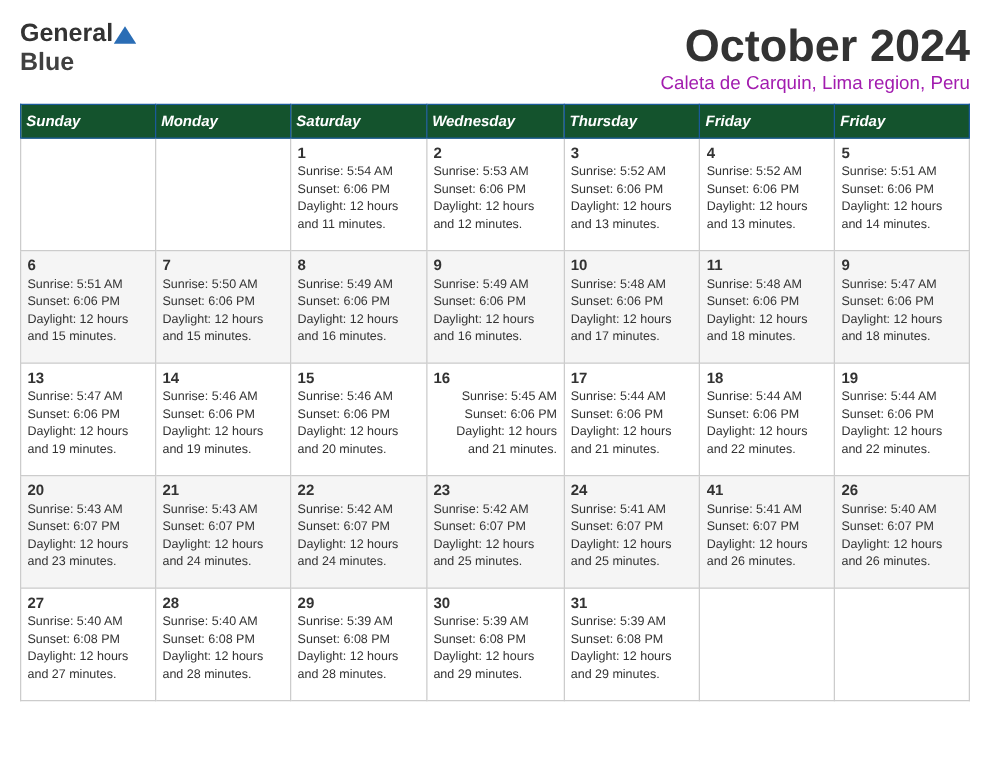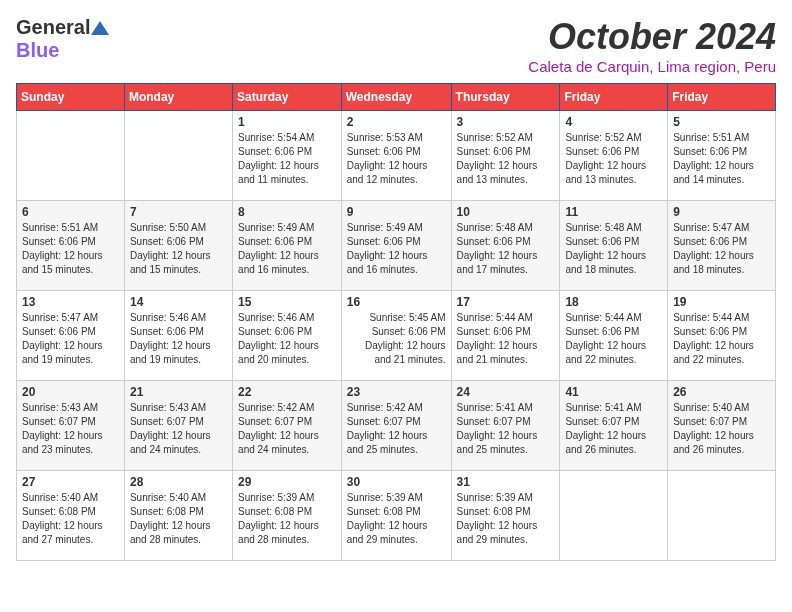--- a/index.html
+++ b/index.html
@@ -26,49 +26,49 @@
       align-items: center;
     }
     .logo-general {
       font-size: 20px;
       font-weight: bold;
       color: #333;
     }
     .logo-blue {
       font-size: 20px;
       font-weight: bold;
-      color: #8b5cf6;
+      color: #404040;
     }
     .title-section {
       text-align: right;
     }
     .month-title {
       font-size: 36px;
       font-weight: bold;
       color: #333;
-      font-style: italic;
     }
     .location-subtitle {
       font-size: 15px;
       color: #a21caf;
       font-weight: normal;
     }
     .calendar-table {
       width: 100%;
       border-collapse: collapse;
       font-size: 11px;
     }
     .calendar-table th {
-      background-color: #ef4444;
+      background-color: #14532d;
       color: #fff;
       padding: 6px 4px;
       text-align: left;
       font-size: 12px;
       font-weight: bold;
       border: 1px solid #1a5a9a;
+      font-style: italic;
     }
     .calendar-table td {
       border: 1px solid #ccc;
       vertical-align: top;
       padding: 4px 5px;
       width: 113px;
       min-height: 80px;
       height: 90px;
       background: #fff;
     }

